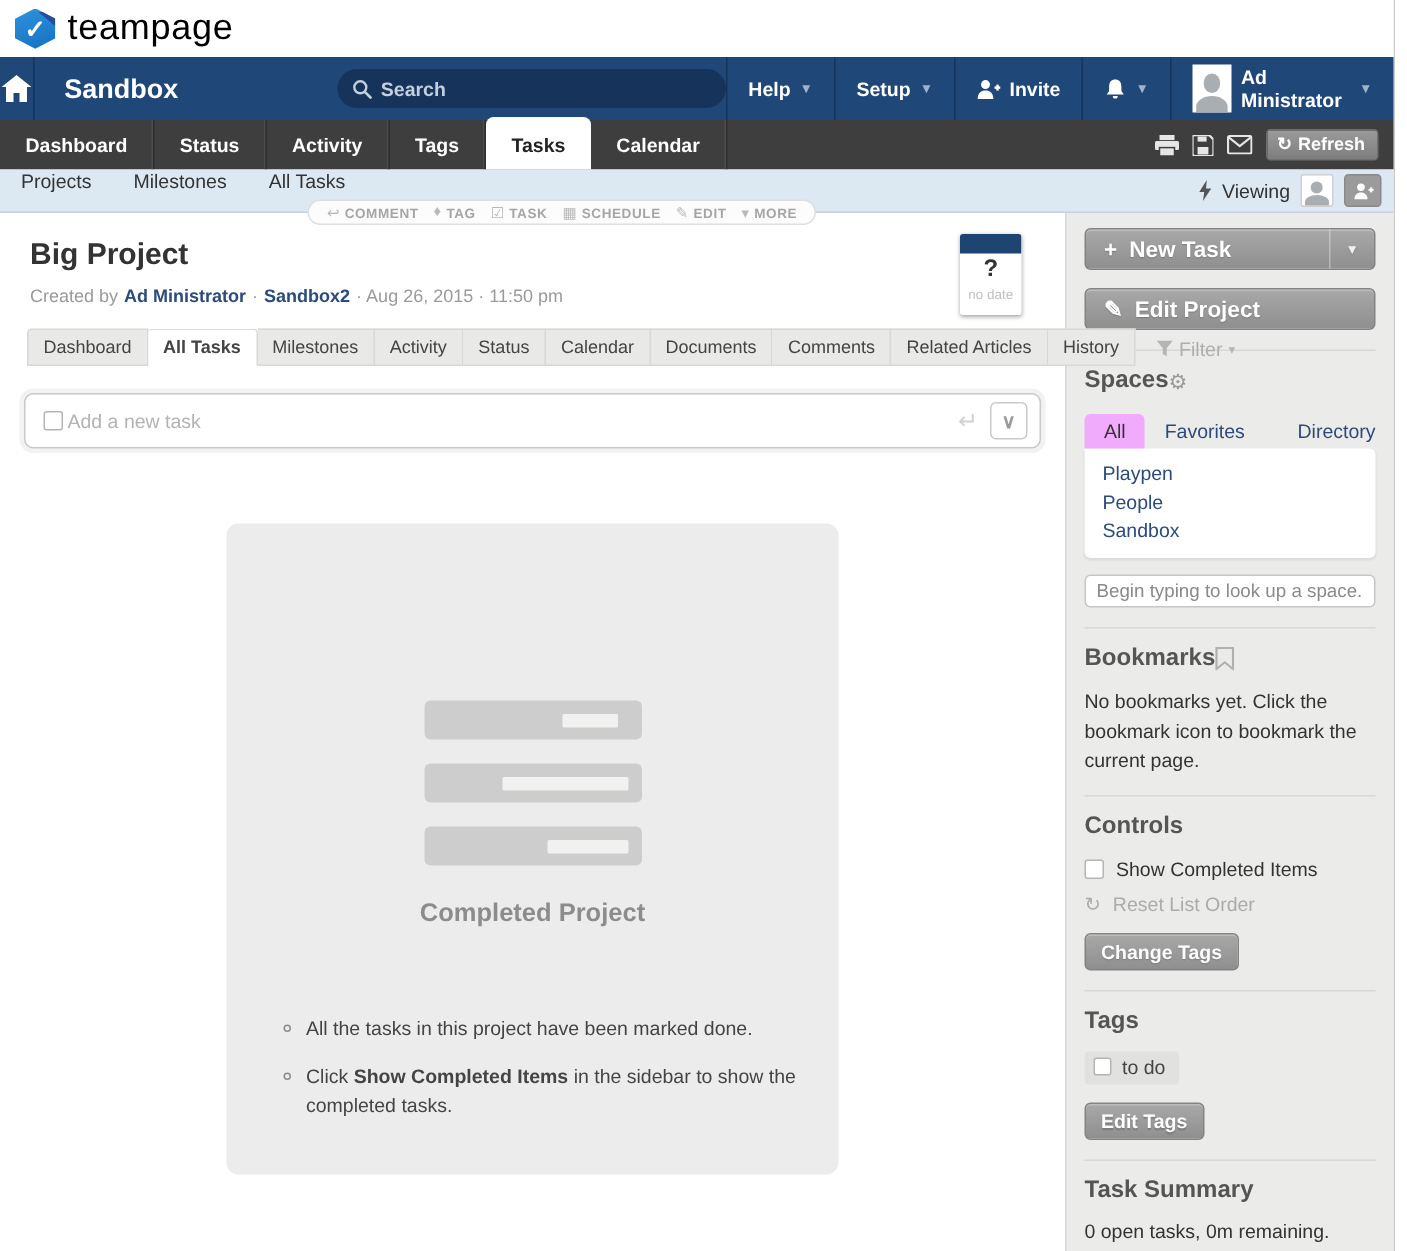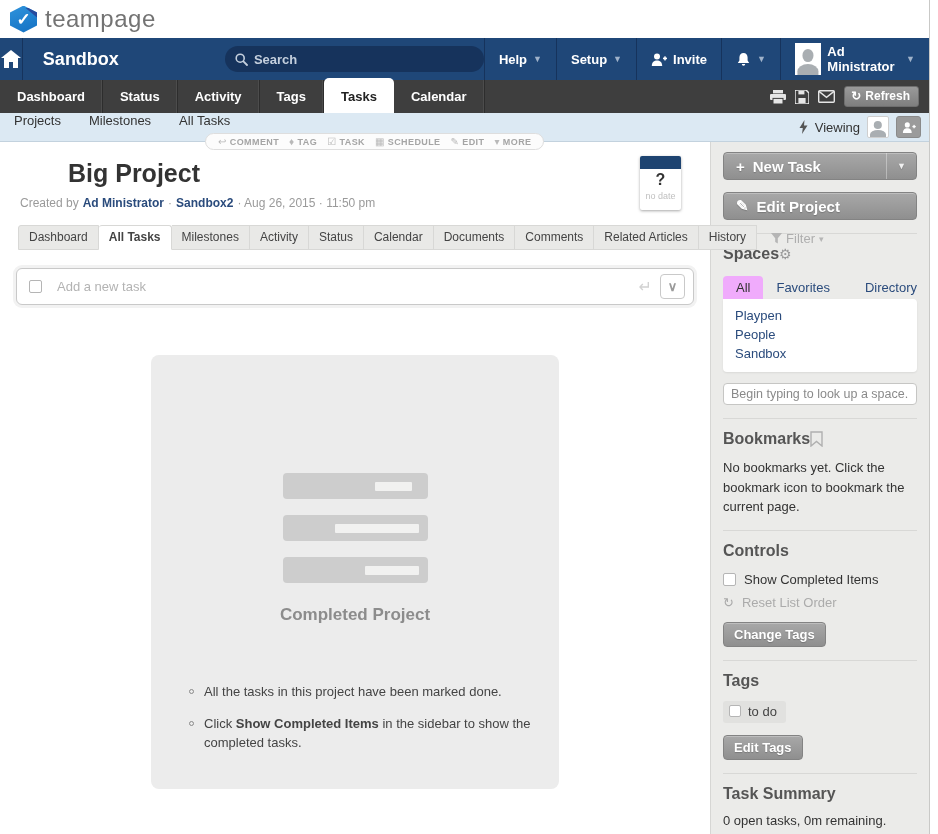--- a/index.html
+++ b/index.html
@@ -4,21 +4,21 @@
 <style>
   * { margin:0; padding:0; box-sizing:border-box; }
   html,body { width:938px; height:834px; background:#fff; font-family:"Liberation Sans", sans-serif; overflow:hidden; }
   .page { width:930px; height:834px; border-right:1px solid #c9c9c7; position:relative; background:#fff; }
 
   
   .logo-bar { height:38px; display:flex; align-items:center; padding-left:10px; background:#fff; }
   .logo-icon { width:27px; height:27px; position:relative; background:linear-gradient(160deg,#2e93dc,#1470c2); clip-path:polygon(50% 0,100% 26%,100% 74%,50% 100%,0 74%,0 26%); }
   .logo-icon .corner { position:absolute; right:0; top:2px; width:12px; height:10px; background:#274b9e; clip-path:polygon(0 0,100% 0,100% 100%); }
   .logo-icon .chk { position:absolute; left:0; top:0; width:100%; height:100%; display:flex; align-items:center; justify-content:center; color:#fff; font-size:17px; font-weight:bold; }
-  .logo-text { font-size:24px; color:#737373; margin-left:8px; letter-spacing:0.5px; }
+  .logo-text { font-size:24px; color:#000000; margin-left:8px; letter-spacing:0.5px; }
 
   
   .topnav { height:42px; background:#1f4778; display:flex; align-items:stretch; color:#fff; }
   .topnav .home-cell { width:48px; display:flex; align-items:center; justify-content:center; border-right:1px solid #16335c; }
   .topnav .space-name { font-size:18px; font-weight:bold; display:flex; align-items:center; padding:0 20px; }
   .searchbox { align-self:center; margin-left:86px; width:282px; height:26px; background:#16335c; border-radius:14px; display:flex; align-items:center; padding:0 10px; }
   .searchbox input { background:transparent; border:none; outline:none; color:#f9a8d4; font-size:13px; font-weight:bold; margin-left:6px; width:220px; font-family:"Liberation Sans", sans-serif; }
   .searchbox input::placeholder { color:#c4cfdd; }
   .topnav .right { margin-left:auto; display:flex; align-items:stretch; }
   .tn-item { display:flex; align-items:center; gap:6px; padding:0 14px; border-left:1px solid #16335c; font-size:13px; font-weight:bold; cursor:pointer; }
@@ -47,40 +47,40 @@
   
   .content-wrap { position:absolute; top:142px; left:0; right:0; bottom:0; display:flex; }
   .main { width:710px; position:relative; background:#fff; }
   .sidebar { width:220px; background:#ebebe9; border-left:1px solid #d6d6d4; padding:10px 12px; }
 
   
   .pill-toolbar { position:absolute; top:-9px; left:205px; height:17px; background:#fcfcfc; border:1px solid #dedede; border-radius:10px; display:flex; align-items:center; gap:10px; padding:0 12px; z-index:5; }
   .pill-item { font-size:9px; font-weight:bold; color:#a5a5a5; letter-spacing:0.4px; display:flex; align-items:center; gap:3px; cursor:pointer; white-space:nowrap; }
   .pill-item .ico { font-size:10px; color:#b9b9b9; font-weight:normal; }
 
-  .page-title { font-size:25px; font-weight:bold; color:#333; padding:17px 0 0 20px;margin-left:48px; }
+  .page-title { font-size:20px; font-weight:bold; color:#333; padding:17px 0 0 20px; }
   .byline { padding:8px 0 0 20px; font-size:12px; color:#9a9a9a; display:flex; gap:4px; }
   .byline a { color:#2a4b7c; font-weight:bold; text-decoration:none; cursor:pointer; }
 
   .date-widget { position:absolute; top:14px; left:640px; width:41px; height:54px; background:#fff; border-radius:2px; box-shadow:0 1px 3px rgba(0,0,0,0.35); overflow:hidden; cursor:pointer; text-align:center; }
   .date-widget .dw-head { height:13px; background:#1e4471; }
   .date-widget .dw-q { font-size:16px; font-weight:bold; color:#333; line-height:22px; }
   .date-widget .dw-label { font-size:9px; color:#c0c0c0; }
 
   
   .ctabs { display:flex; align-items:flex-end; margin:16px 0 0 18px; height:24px; }
   .ctab { font-size:12px; color:#444; background:#e9e9e7; border:1px solid #d8d8d6; border-left:none; padding:4px 10px 5px; cursor:pointer; white-space:nowrap; }
   .ctab:first-child { border-left:1px solid #d8d8d6; border-radius:3px 0 0 0; }
   .ctab.active { background:#fff; font-weight:bold; border-bottom-color:#fff; border-radius:3px 3px 0 0; position:relative; }
   .ctab-filter { margin-left:14px; font-size:13px; color:#aeaeae; display:flex; align-items:center; gap:4px; padding-bottom:4px; cursor:pointer; }
 
   
   .task-add { margin:18px 16px 0 16px; height:37px; border:1px solid #c9c9c9; border-radius:6px; box-shadow:0 0 0 3px #f2f2f2; display:flex; align-items:center; padding:0 8px 0 12px; background:#fff; }
   .cbx { width:13px; height:13px; background:#fff; border:1px solid #b5b5b5; border-radius:2px; display:inline-block; flex:none; cursor:pointer; }
-  .task-add input { flex:1; border:none; outline:none; font-size:13px; color:#737373; margin-left:15px; font-family:"Liberation Sans", sans-serif; }
+  .task-add input { flex:1; border:none; outline:none; font-size:13px; color:#737373; margin-left:3px; font-family:"Liberation Sans", sans-serif; }
   .task-add input::placeholder { color:#b3b3b3; }
   .enter-glyph { color:#d2d2d2; font-size:16px; margin-right:8px; }
   .dd-btn { width:25px; height:25px; border:1px solid #c9c9c9; border-radius:4px; background:#fff; color:#9a9a9a; font-size:13px; font-weight:bold; display:flex; align-items:center; justify-content:center; cursor:pointer; }
 
   
   .empty-box { width:408px; height:434px; margin:50px auto 0; background:#ececec; border-radius:8px; padding-top:118px; }
   .sk-bar { width:145px; height:26px; background:#cdcdcd; border-radius:4px; margin:0 auto 16px; position:relative; }
   .sk-bar .in { position:absolute; top:9px; height:9px; background:#f1f1f0; border-radius:1px; }
   .empty-title { text-align:center; font-size:17px; font-weight:bold; color:#8c8c8c; margin-top:22px; }
   .empty-bullets { margin:58px 0 0 38px; width:350px; }

